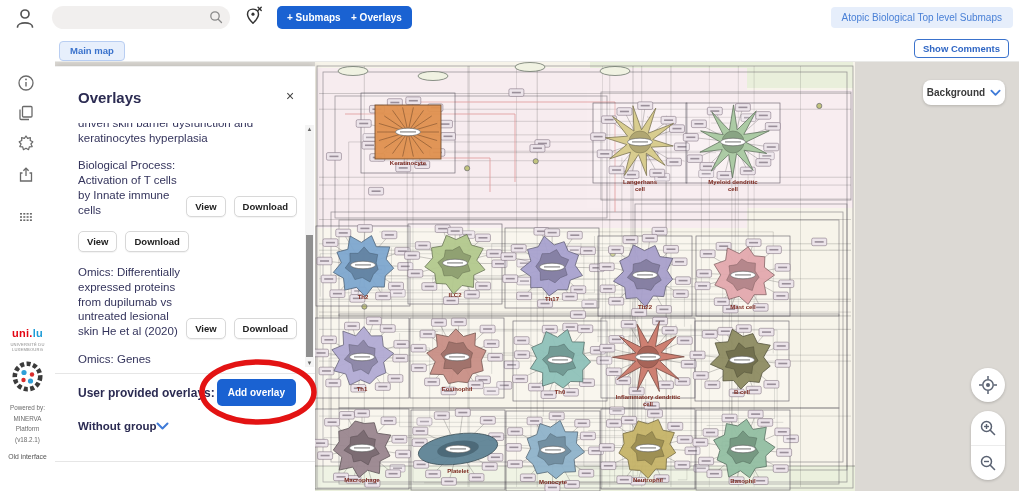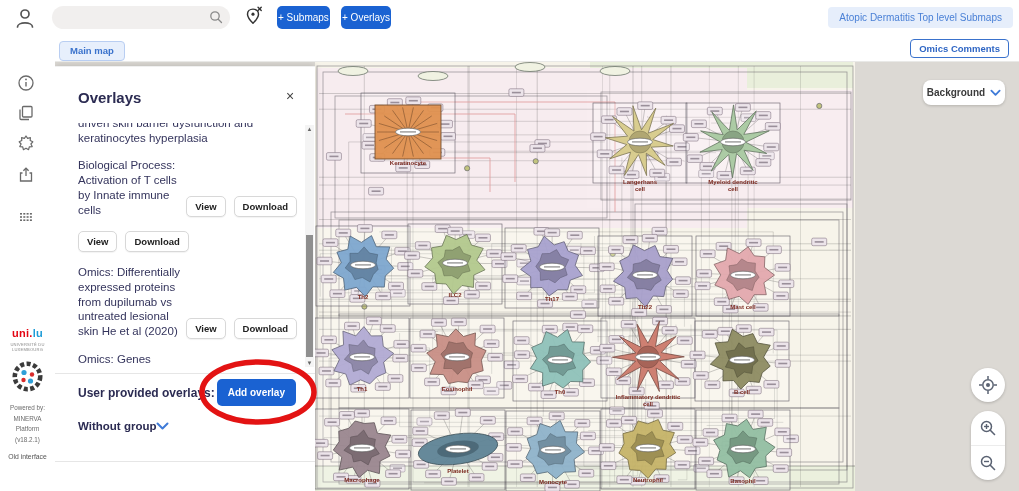--- a/index.html
+++ b/index.html
@@ -6,21 +6,21 @@
   html,body{width:1019px;height:491px;overflow:hidden}
   body{position:relative;background:#dcd9d4;font-family:"Liberation Sans",sans-serif;-webkit-font-smoothing:antialiased}
 
   
   .topbar{position:absolute;left:0;top:0;width:1019px;height:35px;background:#fff;z-index:40}
   .person-btn{position:absolute;left:13px;top:6px;width:24px;height:24px;border:0;background:transparent;cursor:pointer}
   .search-wrap{position:absolute;left:52px;top:6px;width:178px;height:23px;background:#f1efee;border-radius:12px}
   .search-wrap input{position:absolute;left:12px;top:0;width:140px;height:23px;border:0;background:transparent;outline:none;font-size:11px;color:#333}
   .search-mag{position:absolute;right:7px;top:4px}
   .marker-btn{position:absolute;left:240px;top:5px;width:25px;height:25px;border:0;background:transparent;cursor:pointer}
-  .blue-btn{position:absolute;top:6px;height:23px;background:#1a62d2;color:#fff;border:0;border-radius:5px;font-size:10px;font-weight:normal;font-family:inherit;padding:0 1px;cursor:pointer}
+  .blue-btn{position:absolute;top:6px;height:23px;background:#1a62d2;color:#fff;border:0;border-radius:5px;font-size:10px;font-weight:bold;font-family:inherit;padding:0 10px;cursor:pointer}
   .btn-submaps{left:277px}
   .btn-overlays{left:341px}
   .proj-badge{position:absolute;right:6px;top:7px;height:21px;line-height:21px;background:#e6eefb;border-radius:4px;color:#4a80d6;font-size:10px;padding:0 11px}
 
   
   .tabbar{position:absolute;left:55px;top:35px;width:964px;height:27px;background:#fff;border-bottom:1px solid #e9e9e7;z-index:35}
   .tab-mainmap{position:absolute;left:4px;top:6px;height:20px;line-height:18px;padding:0 10px;background:#e7effc;border:1px solid #b9cef2;border-radius:4px;color:#3a72cc;font-size:9.5px;font-weight:bold;cursor:pointer;font-family:inherit}
   .btn-comments{position:absolute;right:10px;top:4px;height:19px;line-height:16px;padding:0 8px;background:#fff;border:1.5px solid #3a72cc;border-radius:4px;color:#2f66c4;font-size:9.5px;font-weight:bold;cursor:pointer;font-family:inherit}
 
   
@@ -1131,26 +1131,26 @@
   <button class="marker-btn">
     <svg width="22" height="22" viewBox="0 0 24 24">
       <path d="M12 4.5 C8.5 4.5 6 7 6 10 C6 13.8 12 20 12 20 C12 20 18 13.8 18 10 C18 7 15.5 4.5 12 4.5 Z" fill="none" stroke="#333" stroke-width="1.6" stroke-linejoin="round"></path>
       <circle cx="12" cy="10" r="1.7" fill="#333"></circle>
       <line x1="17.5" y1="2.5" x2="21" y2="6" stroke="#333" stroke-width="1.5" stroke-linecap="round"></line>
       <line x1="21" y1="2.5" x2="17.5" y2="6" stroke="#333" stroke-width="1.5" stroke-linecap="round"></line>
     </svg>
   </button>
   <button class="blue-btn btn-submaps">+ Submaps</button>
   <button class="blue-btn btn-overlays">+ Overlays</button>
-  <div class="proj-badge">Atopic Dermatitis Top level Submaps</div>
+  <div class="proj-badge">Atopic Biological Top level Submaps</div>
 </div>
 
 <div class="tabbar">
   <button class="tab-mainmap">Main map</button>
-  <button class="btn-comments">Omics Comments</button>
+  <button class="btn-comments">Show Comments</button>
 </div>
 
 <div class="sidebar">
   <button class="side-icon" style="top:38px">
     <svg width="18" height="18" viewBox="0 0 18 18">
       <circle cx="9" cy="9" r="7" fill="none" stroke="#6a6a6a" stroke-width="1.3"></circle>
       <line x1="9" y1="8" x2="9" y2="12.5" stroke="#6a6a6a" stroke-width="1.4"></line>
       <circle cx="9" cy="5.4" r="0.9" fill="#6a6a6a"></circle>
     </svg>
   </button>

